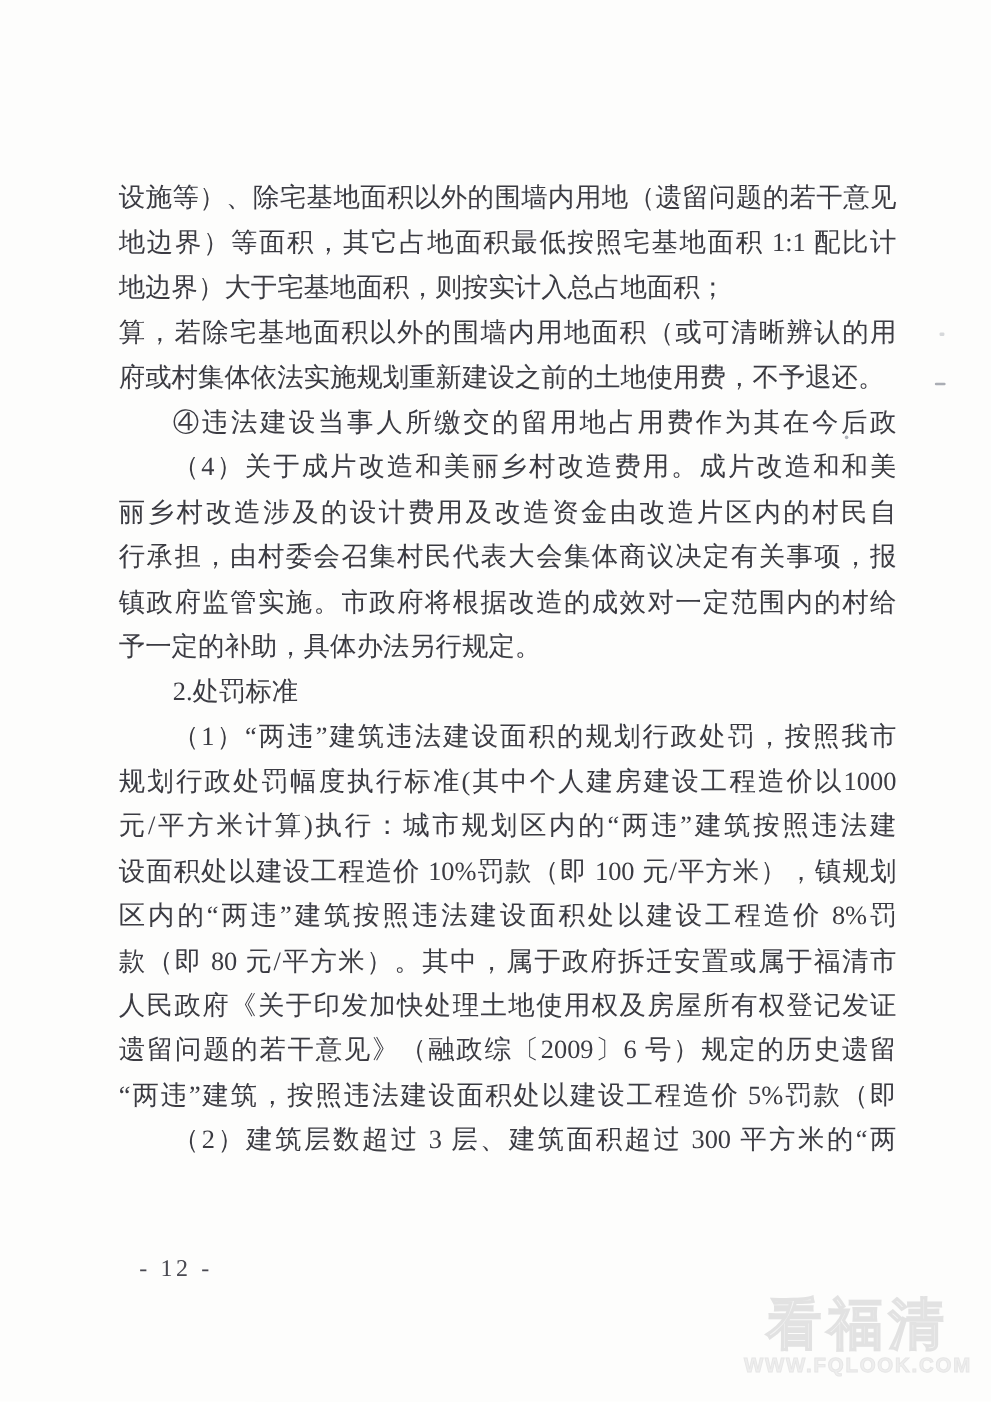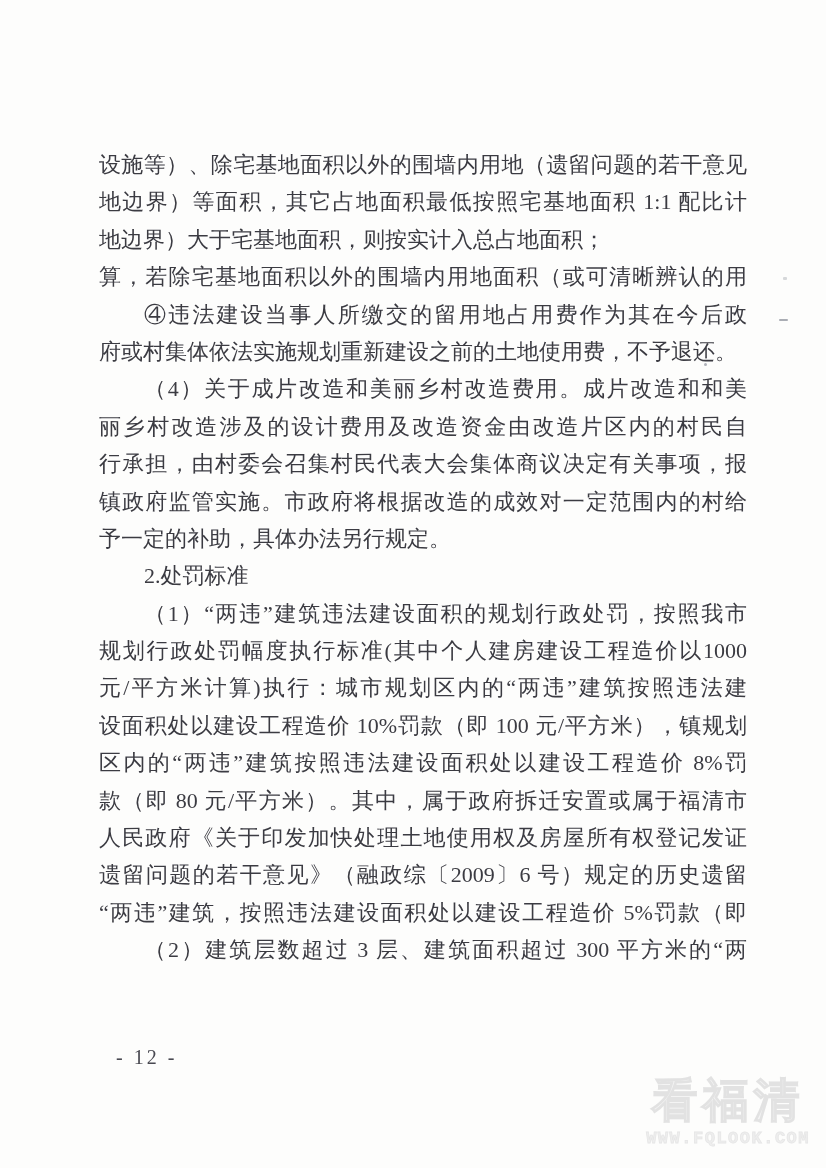--- a/index.html
+++ b/index.html
@@ -33,21 +33,21 @@
     position: absolute;
     left: 116px; top: 1046px;
     font-size: 20px;
     letter-spacing: 3px;
     color: #494951;
   }
   .watermark {
     position: absolute;
     right: 16px; bottom: 20px;
     text-align: center;
-    font-family: Liberation Mono, monospace;
+    font-family: Liberation Sans, sans-serif;
     user-select: none;
   }
   .wm-brand {
     font-size: 46px;
     font-weight: 700;
     letter-spacing: 5px;
     line-height: 1.05;
     color: #f4f4f4;
     -webkit-text-stroke: 1.2px #e2e2e2;
   }
@@ -67,22 +67,22 @@
 </head>
 <body>
 
 <div class="page">
 
   <div class="text-block" id="text-block">
       <div class="line fill">设施等）、除宅基地面积以外的围墙内用地（遗留问题的若干意见</div>
       <div class="line fill">地边界）等面积，其它占地面积最低按照宅基地面积 1:1 配比计</div>
       <div class="line">地边界）大于宅基地面积，则按实计入总占地面积；</div>
       <div class="line fill">算，若除宅基地面积以外的围墙内用地面积（或可清晰辨认的用</div>
+      <div class="line">府或村集体依法实施规划重新建设之前的土地使用费，不予退还。</div>
       <div class="line indent fill">④违法建设当事人所缴交的留用地占用费作为其在今后政</div>
-      <div class="line">府或村集体依法实施规划重新建设之前的土地使用费，不予退还。</div>
       <div class="line indent fill">（4）关于成片改造和美丽乡村改造费用。成片改造和和美</div>
       <div class="line fill">丽乡村改造涉及的设计费用及改造资金由改造片区内的村民自</div>
       <div class="line fill">行承担，由村委会召集村民代表大会集体商议决定有关事项，报</div>
       <div class="line fill">镇政府监管实施。市政府将根据改造的成效对一定范围内的村给</div>
       <div class="line">予一定的补助，具体办法另行规定。</div>
       <div class="line indent">2.处罚标准</div>
       <div class="line indent fill">（1）“两违”建筑违法建设面积的规划行政处罚，按照我市</div>
       <div class="line fill">规划行政处罚幅度执行标准(其中个人建房建设工程造价以1000</div>
       <div class="line fill">元/平方米计算)执行：城市规划区内的“两违”建筑按照违法建</div>
       <div class="line fill">设面积处以建设工程造价 10%罚款（即 100 元/平方米），镇规划</div>

